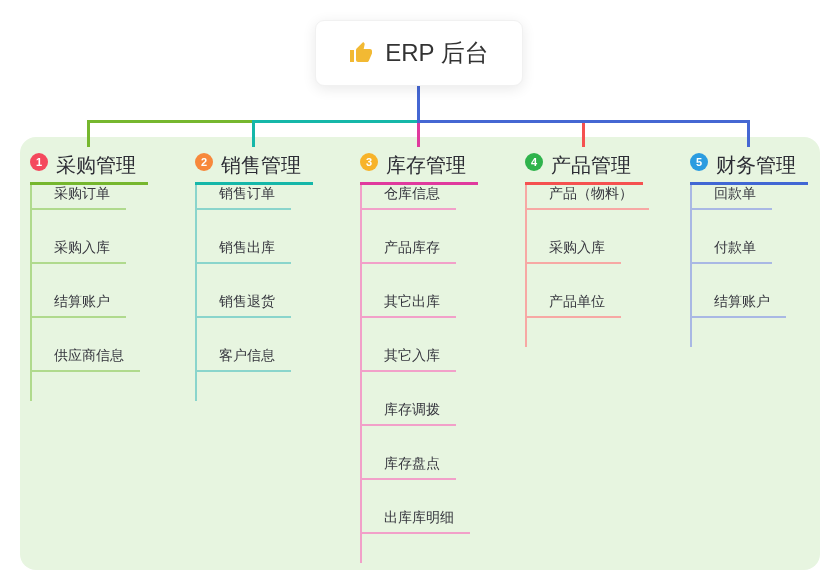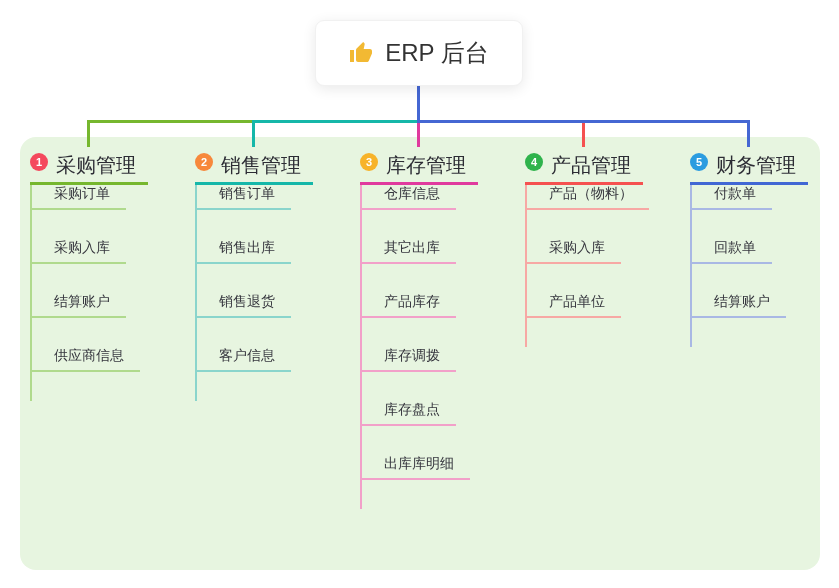--- a/index.html
+++ b/index.html
@@ -103,24 +103,27 @@
   <div class="branch" style="left: 360px; --c: #e03a9e; --cl: #f2a0c9; --bc: #f7b32a;">
     <div class="bh">
       <span class="badge">3</span>
       <span class="bl">库存管理</span>
     </div>
     <div class="children">
       <div class="child">
           <span>仓库信息</span>
         </div>
       <div class="child">
+          <span>产品库存</span>
+        </div>
+      <div class="child">
           <span>其它出库</span>
         </div>
       <div class="child">
-          <span>产品库存</span>
+          <span>其它入库</span>
         </div>
       <div class="child">
           <span>库存调拨</span>
         </div>
       <div class="child">
           <span>库存盘点</span>
         </div>
       <div class="child">
           <span>出库库明细</span>
         </div>
@@ -145,24 +148,24 @@
     </div>
   </div>
 
   <div class="branch" style="left: 690px; --c: #4167d4; --cl: #a9b8e4; --bc: #2b9ce0;">
     <div class="bh">
       <span class="badge">5</span>
       <span class="bl">财务管理</span>
     </div>
     <div class="children">
       <div class="child">
-          <span>付款单</span>
+          <span>回款单</span>
         </div>
       <div class="child">
-          <span>回款单</span>
+          <span>付款单</span>
         </div>
       <div class="child">
           <span>结算账户</span>
         </div>
     </div>
   </div>
 
 </div>
 
 </body></html>

